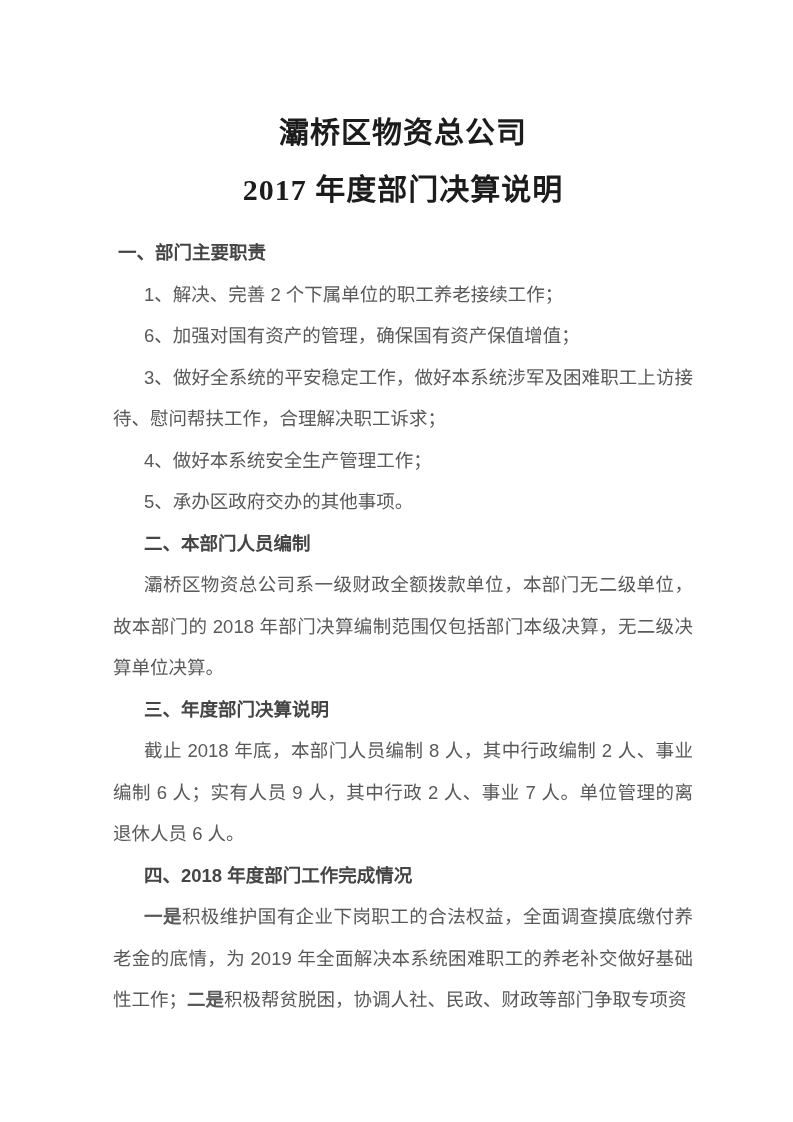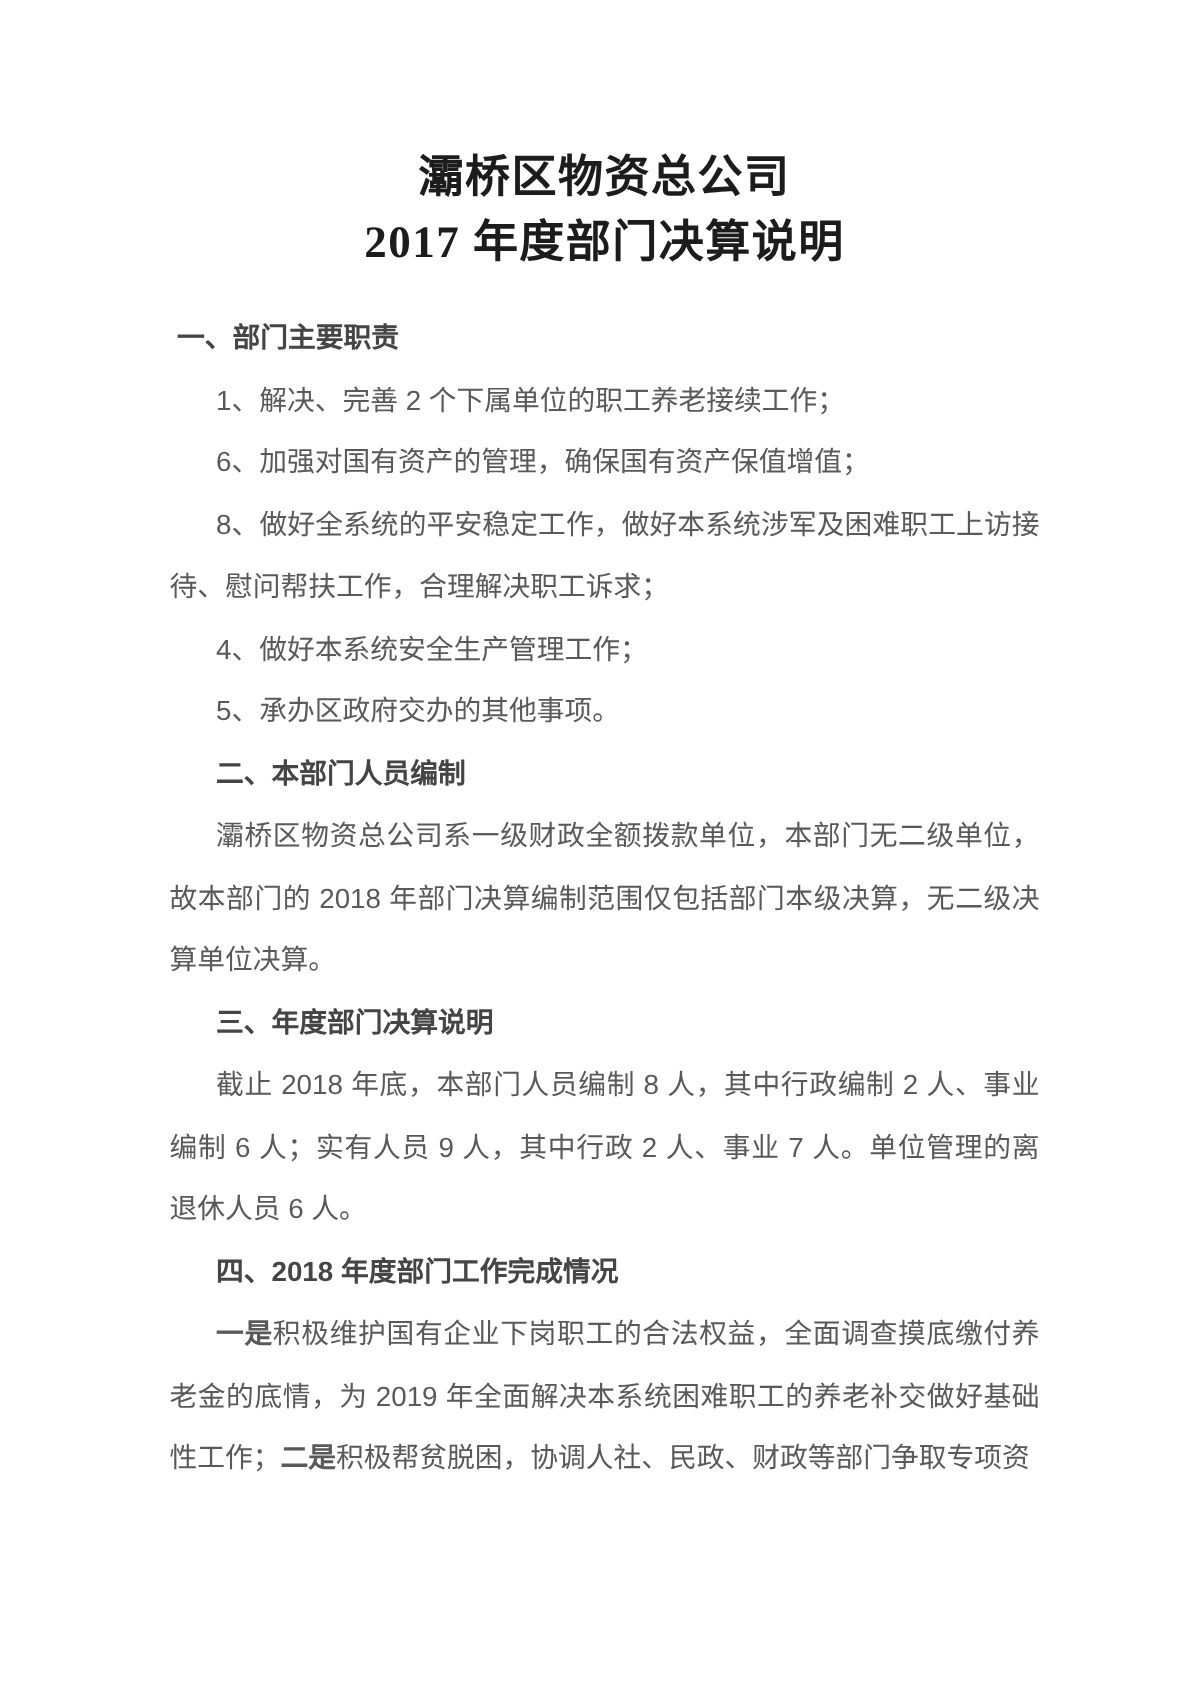--- a/index.html
+++ b/index.html
@@ -20,21 +20,21 @@
     background: var(--page-bg);
     box-sizing: border-box;
     padding: 97px 100px 0 113px;
     overflow: hidden;
     font-family: "Liberation Sans", sans-serif;
   }
   .title-block {
     margin: 0 0 22px 0;
   }
   .doc-title {
-    margin: 1px;
+    margin: 15px;
     font-family: "Liberation Serif", serif;
     font-weight: bold;
     font-size: 30px;
     line-height: 41.5px;
     letter-spacing: 1px;
     text-align: center;
     color: var(--title-color);
   }
   .doc-body p {
     margin: 0;
@@ -60,21 +60,21 @@
 
 <div class="page">
   <div class="title-block">
     <h1 class="doc-title">灞桥区物资总公司</h1>
     <h1 class="doc-title">2017 年度部门决算说明</h1>
   </div>
   <div class="doc-body" id="doc-body">
       <p class="heading indent-small"><b>一、部门主要职责</b></p>
       <p class="item"><span>1、解决、完善 2 个下属单位的职工养老接续工作；</span></p>
       <p class="item"><span>6、加强对国有资产的管理，确保国有资产保值增值；</span></p>
-      <p class="item"><span>8、做好全系统的平安稳定工作，做好本系统涉军及困难职工上访接待、慰问帮扶工作，合理解决职工诉求；</span></p>
+      <p class="item"><span>3、做好全系统的平安稳定工作，做好本系统涉军及困难职工上访接待、慰问帮扶工作，合理解决职工诉求；</span></p>
       <p class="item"><span>4、做好本系统安全生产管理工作；</span></p>
       <p class="item"><span>5、承办区政府交办的其他事项。</span></p>
       <p class="heading"><b>二、本部门人员编制</b></p>
       <p class="para"><span>灞桥区物资总公司系一级财政全额拨款单位，本部门无二级单位，故本部门的 2018 年部门决算编制范围仅包括部门本级决算，无二级决算单位决算。</span></p>
       <p class="heading"><b>三、年度部门决算说明</b></p>
       <p class="para"><span>截止 2018 年底，本部门人员编制 8 人，其中行政编制 2 人、事业编制 6 人；实有人员 9 人，其中行政 2 人、事业 7 人。单位管理的离退休人员 6 人。</span></p>
       <p class="heading"><b>四、2018 年度部门工作完成情况</b></p>
       <p class="para"><b>一是</b><span>积极维护国有企业下岗职工的合法权益，全面调查摸底缴付养老金的底情，为 2019 年全面解决本系统困难职工的养老补交做好基础性工作；</span><b>二是</b><span>积极帮贫脱困，协调人社、民政、财政等部门争取专项资</span></p>
     </div>
 </div>

